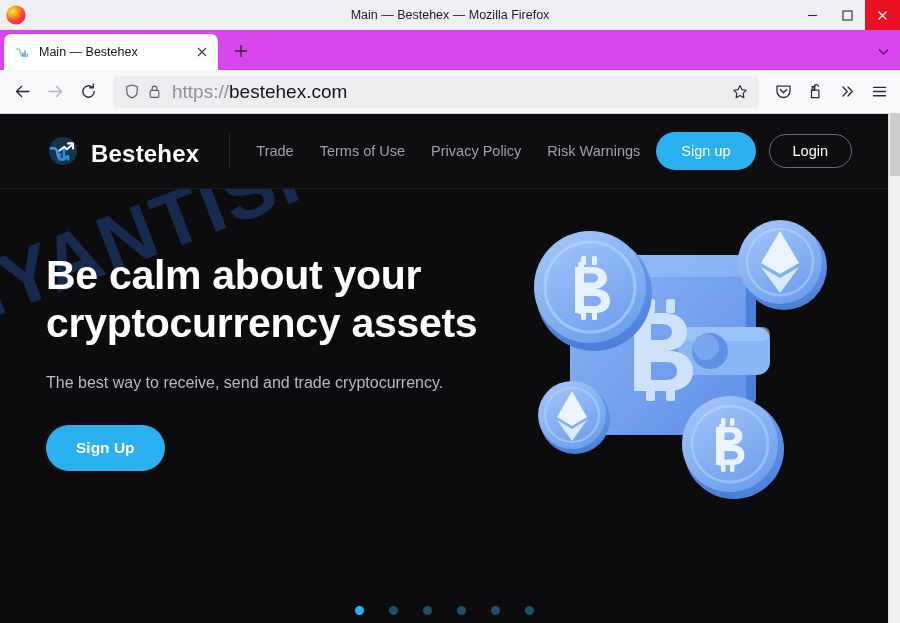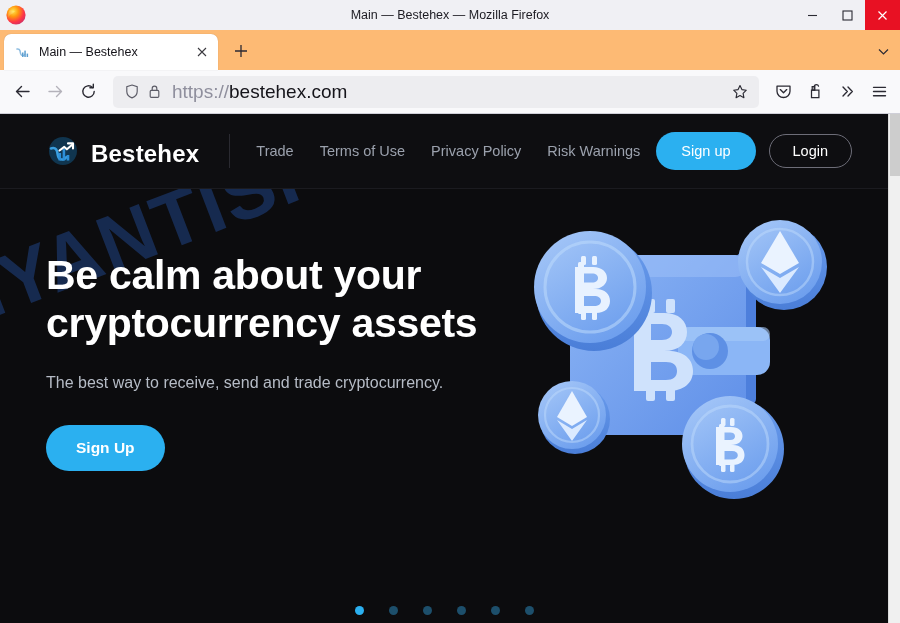--- a/index.html
+++ b/index.html
@@ -25,21 +25,21 @@
     font-size: 12.5px; color: #1c1b22; font-family: "Liberation Sans", sans-serif;
     pointer-events: none;
   }
   .wincontrols { margin-left: auto; display: flex; height: 30px; z-index:3;}
   .wc { width: 35px; height: 30px; display: flex; align-items: center; justify-content: center; color: #2b2a33; }
   .wc svg { display:block; }
   .wc.close { background: #e81123; color: #fff; }
 
   
   .tabstrip {
-    height: 40px; background: #fdba74; display: flex; align-items: flex-end;
+    height: 40px; background: #d946ef; display: flex; align-items: flex-end;
     padding: 0 0 0 4px; flex: 0 0 40px; position: relative;
   }
   .tab {
     height: 36px; width: 214px; background: #fff; border-radius: 7px 7px 0 0;
     display: flex; align-items: center; padding: 0 6px 0 10px; gap: 8px;
     box-shadow: 0 0 1px rgba(0,0,0,.25);
   }
   .tab-favicon { width: 17px; height: 17px; flex: 0 0 17px; }
   .tab-title { font-size: 12.5px; color: #15141a; white-space: nowrap; overflow: hidden; text-overflow: ellipsis; flex: 1 1 auto; }
   .tab-close { width: 20px; height: 20px; display: flex; align-items: center; justify-content: center; color: #3b3a40; flex: 0 0 20px;}

